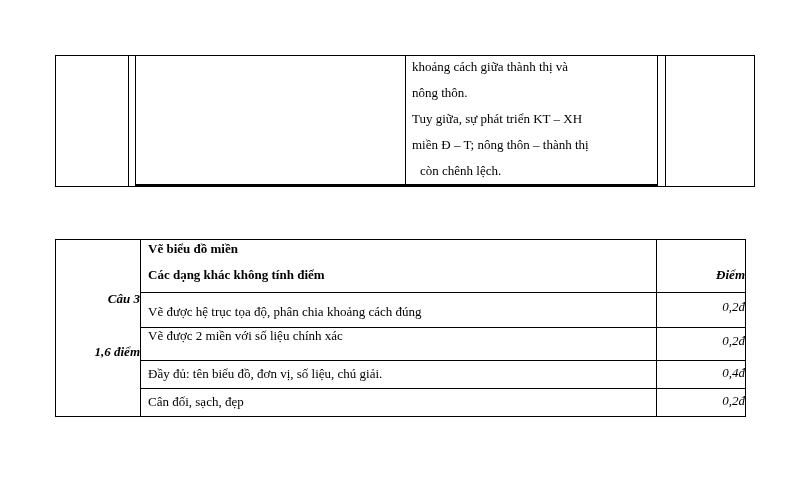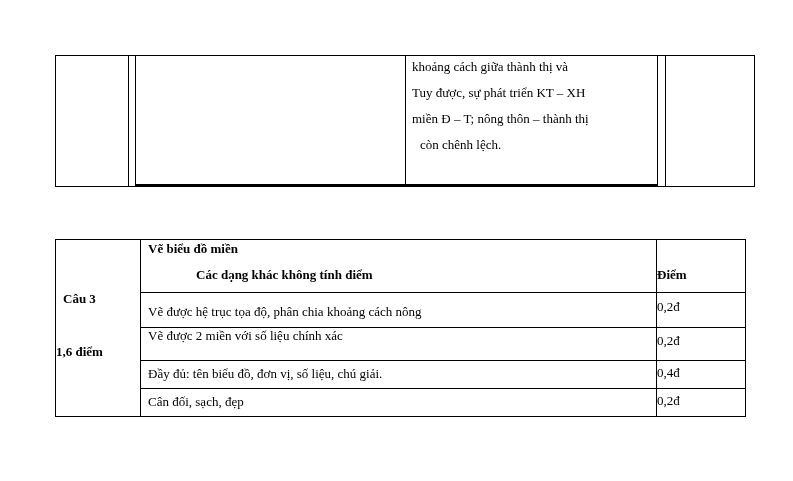--- a/index.html
+++ b/index.html
@@ -3,69 +3,70 @@
 <meta charset="utf-8">
 <style>
   html, body { margin:0; padding:0; background:#ffffff; }
   body { width:793px; height:481px; position:relative; overflow:hidden;
          font-family:"Liberation Serif", "DejaVu Serif", serif; color:#000; }
   .abs { position:absolute; box-sizing:border-box; }
   .line-h { position:absolute; height:1px; background:#000; }
   .line-v { position:absolute; width:1px; background:#000; }
   .txt { position:absolute; font-size:13px; line-height:26px; white-space:nowrap; }
   .bold { font-weight:bold; }
-  .center { text-align:left; }
+  .center { text-align:right;font-style:italic; }
 </style>
 </head>
 <body>
 
 <div>
 
   <div class="line-h" style="left:55px; top:55px; width:700px;"></div>
   <div class="line-h" style="left:55px; top:186px; width:700px;"></div>
   <div class="line-h" style="left:135px; top:184px; width:522px; height:2px;"></div>
 
   <div class="line-v" style="left:55px; top:55px; height:132px;"></div>
   <div class="line-v" style="left:128px; top:55px; height:132px;"></div>
   <div class="line-v" style="left:135px; top:55px; height:132px;"></div>
   <div class="line-v" style="left:405px; top:55px; height:132px;"></div>
   <div class="line-v" style="left:657px; top:55px; height:132px;"></div>
   <div class="line-v" style="left:665px; top:55px; height:132px;"></div>
   <div class="line-v" style="left:754px; top:55px; height:132px;"></div>
 
   <div class="abs" style="left:412px; top:54px; width:245px;">
     <div class="txt" style="position:relative;">khoảng cách giữa thành thị và</div>
-    <div class="txt" style="position:relative;">Tuy được, sự phát triển KT – XH</div>
+    <div class="txt" style="position:relative;">nông thôn.</div>
+    <div class="txt" style="position:relative;">Tuy giữa, sự phát triển KT – XH</div>
     <div class="txt" style="position:relative;">miền Đ – T; nông thôn – thành thị</div>
     <div class="txt" style="position:relative;margin-left:8px;">còn chênh lệch.</div>
   </div>
 </div>
 
 <div>
 
   <div class="line-h" style="left:55px; top:239px; width:691px;"></div>
   <div class="line-h" style="left:140px; top:292px; width:606px;"></div>
   <div class="line-h" style="left:140px; top:327px; width:606px;"></div>
   <div class="line-h" style="left:140px; top:360px; width:606px;"></div>
   <div class="line-h" style="left:140px; top:388px; width:606px;"></div>
   <div class="line-h" style="left:55px; top:416px; width:691px;"></div>
 
   <div class="line-v" style="left:55px; top:239px; height:178px;"></div>
   <div class="line-v" style="left:140px; top:239px; height:178px;"></div>
   <div class="line-v" style="left:656px; top:239px; height:178px;"></div>
   <div class="line-v" style="left:745px; top:239px; height:178px;"></div>
 
-  <div class="txt bold center" style="left:63px; top:286px; width:84px;">Câu 3</div>
+  <div class="txt bold center" style="left:56px; top:286px; width:84px;">Câu 3</div>
   <div class="txt bold center" style="left:56px; top:339px; width:84px;">1,6 điểm</div>
 
   <div class="txt bold" style="left:148px; top:236px;text-align:right;">Vẽ biểu đồ miền</div>
-  <div class="txt bold" style="left:148px; top:262px;margin-left:48px;">Các dạng khác không tính điểm</div>
+  <div class="txt bold" style="left:148px; top:262px;">Các dạng khác không tính điểm</div>
   <div class="txt bold center" style="left:657px; top:262px; width:88px;">Điểm</div>
 
-  <div class="txt" style="left:148px; top:299px;">Vẽ được hệ trục tọa độ, phân chia khoảng cách nông</div>
+  <div class="txt" style="left:148px; top:299px;">Vẽ được hệ trục tọa độ, phân chia khoảng cách đúng</div>
   <div class="txt center" style="left:657px; top:294px; width:88px;">0,2đ</div>
 
   <div class="txt" style="left:148px; top:323px;">Vẽ được 2 miền với số liệu chính xác</div>
   <div class="txt center" style="left:657px; top:328px; width:88px;">0,2đ</div>
 
   <div class="txt" style="left:148px; top:361px;">Đầy đủ: tên biểu đồ, đơn vị, số liệu, chú giải.</div>
   <div class="txt center" style="left:657px; top:360px; width:88px;">0,4đ</div>
 
   <div class="txt" style="left:148px; top:389px;">Cân đối, sạch, đẹp</div>
   <div class="txt center" style="left:657px; top:388px; width:88px;">0,2đ</div>

